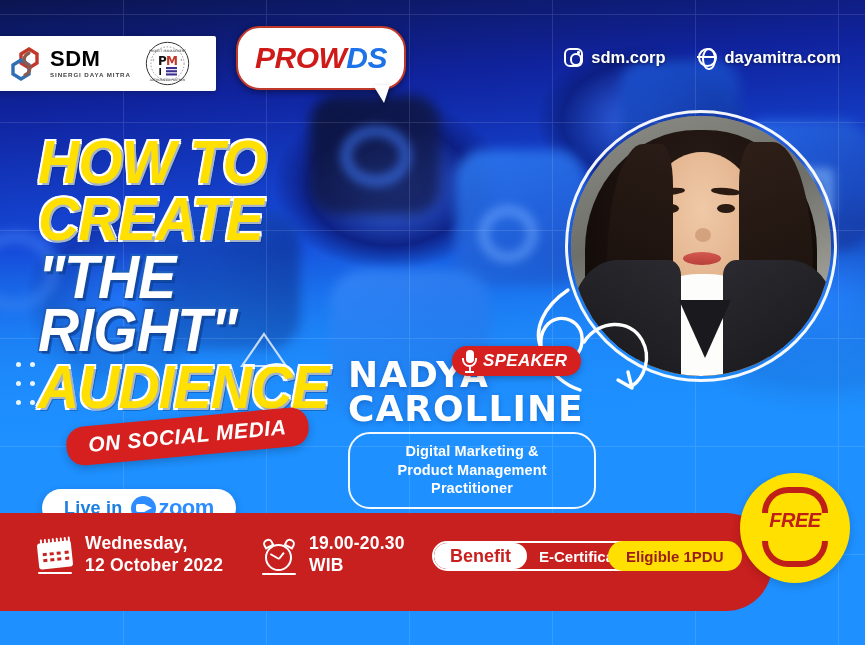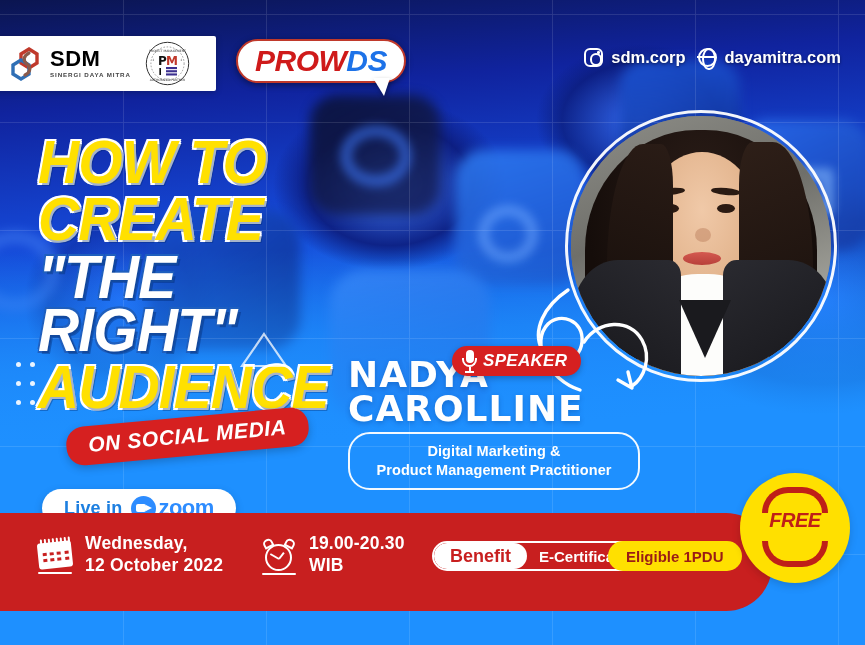--- a/index.html
+++ b/index.html
@@ -42,38 +42,38 @@
     background:#fff;border-radius:2px;display:flex;align-items:center;
     padding-left:22px;gap:10px;box-shadow:0 1px 6px rgba(0,0,0,.25);
   }
   .sdm-mark{width:30px;height:34px;position:relative;flex:0 0 auto;}
   .sdm-wordmark{display:flex;flex-direction:column;line-height:1;}
   .sdm-name{font-size:22px;font-weight:bold;letter-spacing:.5px;color:#000000;font-family:"Liberation Sans",sans-serif;}
   .sdm-tag{font-size:6.2px;font-weight:bold;letter-spacing:.9px;color:#444;margin-top:2px;}
   .pmi-seal{width:45px;height:45px;position:relative;flex:0 0 auto;margin-left:4px;}
 
   
-  .prowds{position:absolute;left:236px;top:39px;width:170px;height:44px;}
+  .prowds{position:absolute;left:236px;top:26px;width:170px;height:64px;}
   .prowds .bubble{
     position:absolute;inset:0;background:#fff;border-radius:24px;
     border:2.5px solid #c0392b;box-shadow:0 2px 7px rgba(0,0,0,.45);
     display:flex;align-items:center;justify-content:center;
   }
   .prowds .tail{
     position:absolute;right:16px;bottom:-13px;width:0;height:0;
     border-left:11px solid transparent;border-right:6px solid transparent;
     border-top:18px solid #fff;filter:drop-shadow(1px 2px 2px rgba(0,0,0,.35));
   }
   .prowds-text{font-size:30px;font-weight:bold;font-style:italic;letter-spacing:-.5px;
     font-family:"Liberation Sans",sans-serif;}
   .prowds-text .a{color:#cf1a1a;}
   .prowds-text .b{color:#1d72e8;}
 
   
-  .handles{position:absolute;right:24px;top:48px;display:flex;gap:12px;align-items:flex-end;}
+  .handles{position:absolute;right:24px;top:48px;display:flex;gap:32px;align-items:flex-end;}
   .handle{display:flex;align-items:center;gap:8px;color:#fff;font-size:16.5px;font-weight:bold;
     text-shadow:0 1px 3px rgba(0,0,0,.5);}
   .ig-icon{width:19px;height:19px;border:2.4px solid #fff;border-radius:6px;position:relative;}
   .ig-icon:before{content:"";position:absolute;left:3.3px;top:3.3px;width:8.4px;height:8.4px;
     border:2.2px solid #fff;border-radius:50%;}
   .ig-icon:after{content:"";position:absolute;right:1.4px;top:1.2px;width:2.6px;height:2.6px;
     background:#fff;border-radius:50%;}
   .globe-icon{width:19px;height:19px;border:2.2px solid #fff;border-radius:50%;position:relative;}
   .globe-icon:before{content:"";position:absolute;left:50%;top:-2.2px;margin-left:-4.6px;
     width:9.2px;height:18.6px;border:2.2px solid #fff;border-radius:50%;}
@@ -170,21 +170,21 @@
   }
   .speaker-badge .lbl{color:#fff;font-size:17px;font-weight:bold;font-style:italic;letter-spacing:.3px;}
   .mic{width:15px;height:23px;position:relative;flex:0 0 auto;}
   .mic .cap{position:absolute;left:3.5px;top:0;width:8px;height:13px;border-radius:4px;background:#fff;}
   .mic .arc{position:absolute;left:0;top:8px;width:15px;height:9px;
      border:2px solid #fff;border-top:none;border-radius:0 0 9px 9px;}
   .mic .stem{position:absolute;left:6.5px;top:17px;width:2px;height:5px;background:#fff;}
   .mic .base{position:absolute;left:3px;bottom:0;width:9px;height:2px;background:#fff;}
 
   .title-box{
-    position:absolute;left:348px;top:432px;width:292px;
+    position:absolute;left:348px;top:432px;width:248px;
     border:2px solid rgba(255,255,255,.95);border-radius:22px;
     padding:8px 10px 9px;text-align:center;
   }
   .title-box div{color:#fff;font-size:14.5px;font-weight:bold;line-height:1.28;letter-spacing:.1px;}
 
   
   .zoom-pill{
     position:absolute;left:42px;top:489px;height:38px;
     background:#fff;border-radius:19px;display:flex;align-items:center;gap:9px;
     padding:1px 22px;box-shadow:0 3px 8px rgba(0,0,0,.18);

